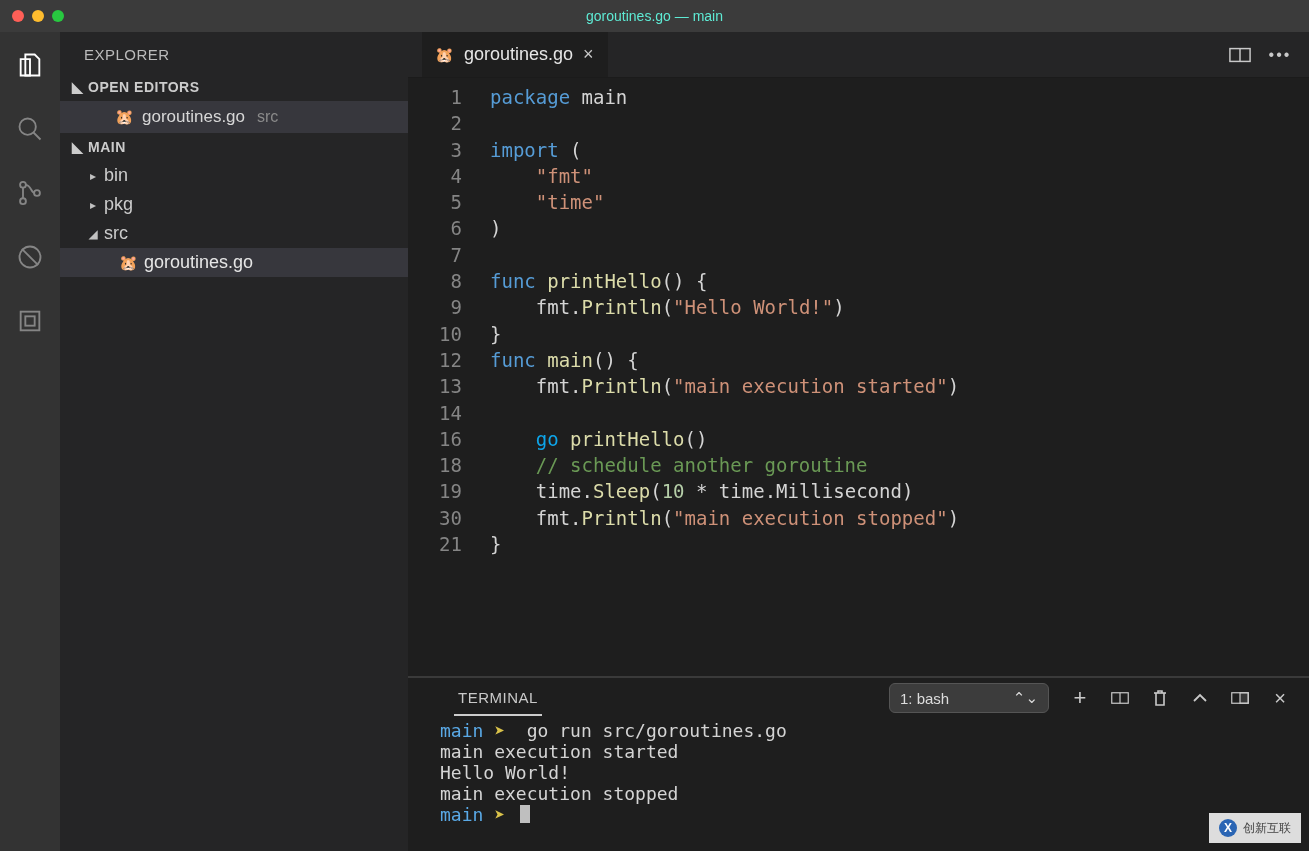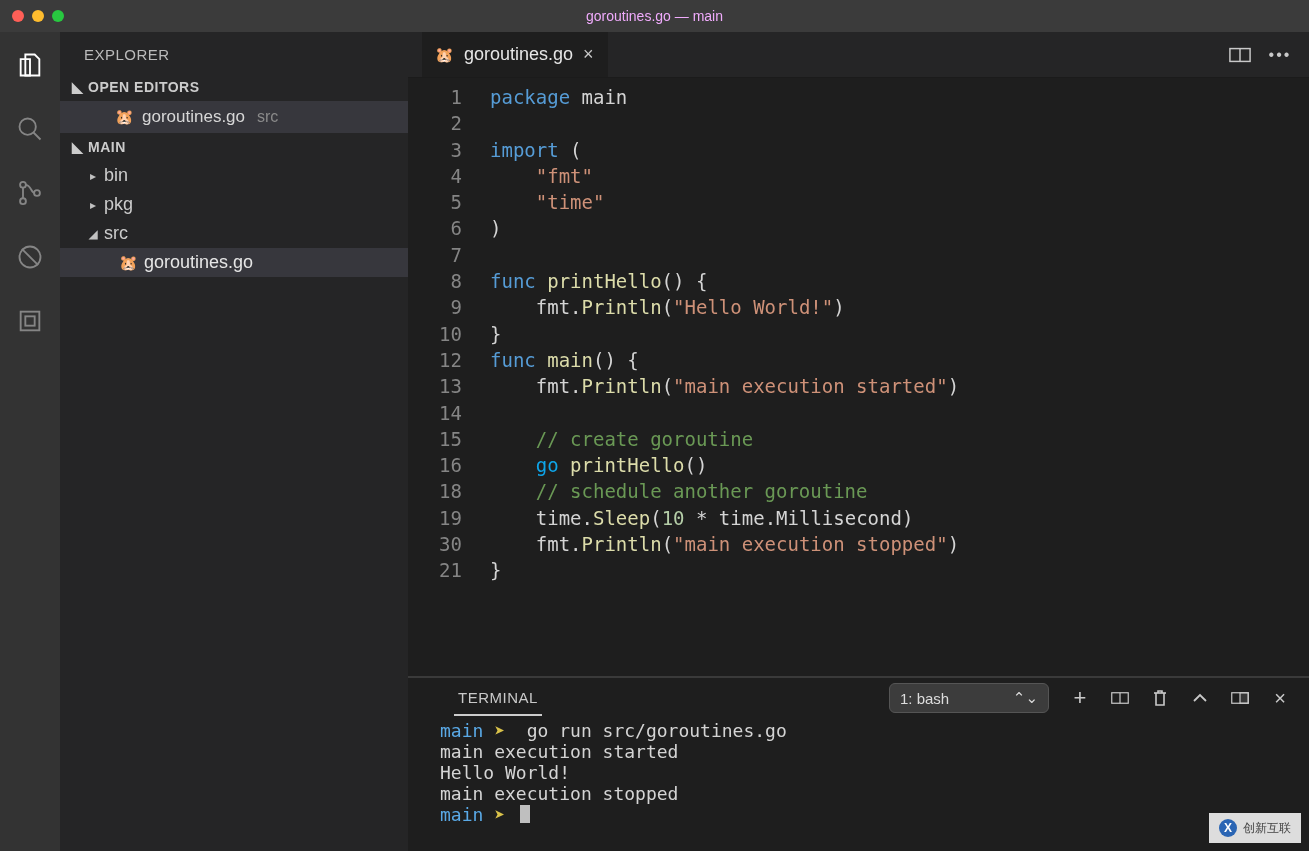--- a/index.html
+++ b/index.html
@@ -11,21 +11,21 @@
   }
   
   .titlebar {
     height: 32px; background:#3b3b3b;
     display:flex; align-items:center; position:relative;
   }
   .traffic-lights { display:flex; gap:8px; padding-left:12px; }
   .tl { width:12px; height:12px; border-radius:50%; }
   .tl-close{background:#ff5f57;} .tl-min{background:#febc2e;} .tl-max{background:#28c840;}
   .titlebar-title{
-    position:absolute; left:0; right:0; text-align:center; color:#f0abfc;
+    position:absolute; left:0; right:0; text-align:center; color:#5eead4;
     font-size:14px; pointer-events:none;
   }
 
   .main-row { display:flex; height:calc(851px - 32px); }
 
   
   .activitybar {
     width:60px; background:#333333; display:flex; flex-direction:column;
     align-items:center; padding-top:18px; gap:34px;
   }
@@ -287,24 +287,20 @@
           </div>
           <div class="code-line">
             <div class="gutter">13</div>
             <div class="content"><span class="guide">    </span><span class="id">fmt</span><span class="op">.</span><span class="fn">Println</span><span class="op">(</span><span class="str">"main execution started"</span><span class="op">)</span></div>
           </div>
           <div class="code-line">
             <div class="gutter">14</div>
             <div class="content"><span class="guide">    </span></div>
           </div>
           <div class="code-line">
-            <div class="gutter">15</div>
-            <div class="content"><span class="guide">    </span><span class="cm">// create goroutine</span></div>
-          </div>
-          <div class="code-line">
             <div class="gutter">16</div>
             <div class="content"><span class="guide">    </span><span class="pkw">go </span><span class="fn">printHello</span><span class="op">()</span></div>
           </div>
           <div class="code-line">
             <div class="gutter">18</div>
             <div class="content"><span class="guide">    </span><span class="cm">// schedule another goroutine</span></div>
           </div>
           <div class="code-line">
             <div class="gutter">19</div>
             <div class="content"><span class="guide">    </span><span class="id">time</span><span class="op">.</span><span class="fn">Sleep</span><span class="op">(</span><span class="num">10</span><span class="op"> * </span><span class="id">time</span><span class="op">.</span><span class="id">Millisecond</span><span class="op">)</span></div>

